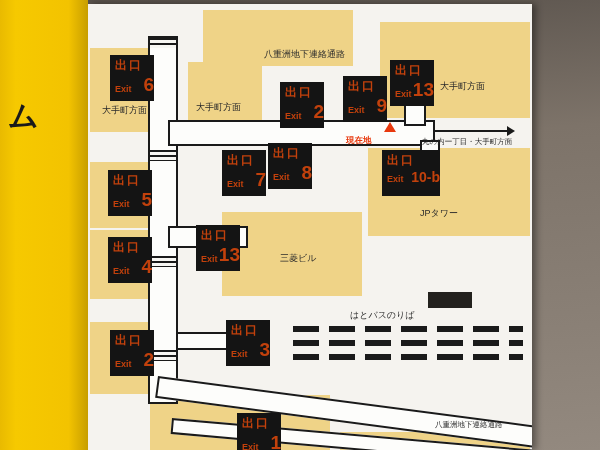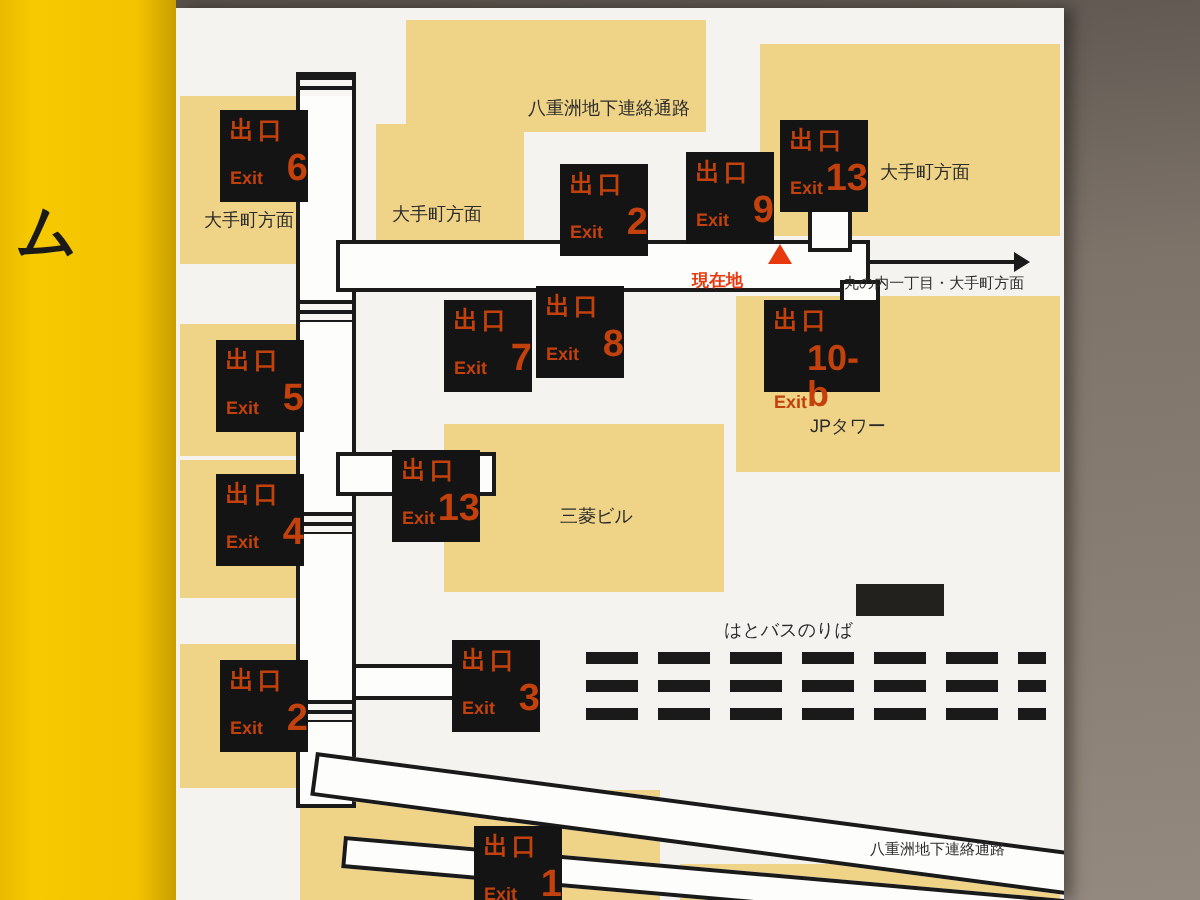--- a/index.html
+++ b/index.html
@@ -28,21 +28,21 @@
     background:repeating-linear-gradient(90deg,#1a1a1a 0 26px,transparent 26px 36px);}
   .exit-box{
     position:absolute;width:44px;height:46px;background:#141414;color:#c2410c;
     padding:4px 0 3px 5px;box-sizing:border-box;line-height:1;z-index:6;
   }
   .exit-box .jp{display:block;font-size:12px;font-weight:bold;letter-spacing:2px;}
   .exit-box .row{display:flex;align-items:flex-end;margin-top:4px;}
   .exit-box .en{font-size:9px;font-weight:bold;}
   .exit-box .num{font-size:19px;font-weight:bold;margin-left:auto;}
   .exit-box.wide{width:58px;}
-  .exit-box.wide .num{font-size:18px;}
+  .exit-box.wide .num{font-size:14px;}
   .maplabel{position:absolute;z-index:6;font-size:9px;color:#2b2b2b;white-space:nowrap;}
   .maplabel.small{font-size:7.5px;}
   .maplabel.red{color:#e8380d;font-weight:bold;}
   .marker-tri{
     position:absolute;z-index:7;width:0;height:0;
     border-left:6px solid transparent;border-right:6px solid transparent;
     border-bottom:10px solid #e8380d;
   }
   .arrow-line{position:absolute;z-index:6;height:2px;background:#1a1a1a;}
   .arrow-head{
@@ -181,23 +181,23 @@
     <span class="row">
         <span class="en">Exit</span>
     <span class="num">1</span>
       </span>
   </div>
 
   <div class="maplabel" style="left:176px;top:44px;">八重洲地下連絡通路</div>
   <div class="maplabel" style="left:14px;top:100px;">大手町方面</div>
   <div class="maplabel" style="left:108px;top:97px;">大手町方面</div>
   <div class="maplabel" style="left:352px;top:76px;">大手町方面</div>
-  <div class="maplabel" style="left:317px;top:203px;">JPタワー</div>
+  <div class="maplabel" style="left:332px;top:203px;">JPタワー</div>
   <div class="maplabel" style="left:192px;top:248px;">三菱ビル</div>
-  <div class="maplabel" style="left:274px;top:305px;">はとバスのりば</div>
+  <div class="maplabel" style="left:262px;top:305px;">はとバスのりば</div>
   <div class="maplabel small" style="left:347px;top:416px;">八重洲地下連絡通路</div>
 
   <div class="maplabel red" style="left:258px;top:131px;font-size:8.5px;">現在地</div>
   <div class="marker-tri" style="left:296px;top:118px;"></div>
   <div class="maplabel small" style="left:334px;top:133px;">丸の内一丁目・大手町方面</div>
   <div class="arrow-line" style="left:347px;top:126px;width:72px;"></div>
   <div class="arrow-head" style="left:419px;top:122px;"></div>
 
 </div>
 

